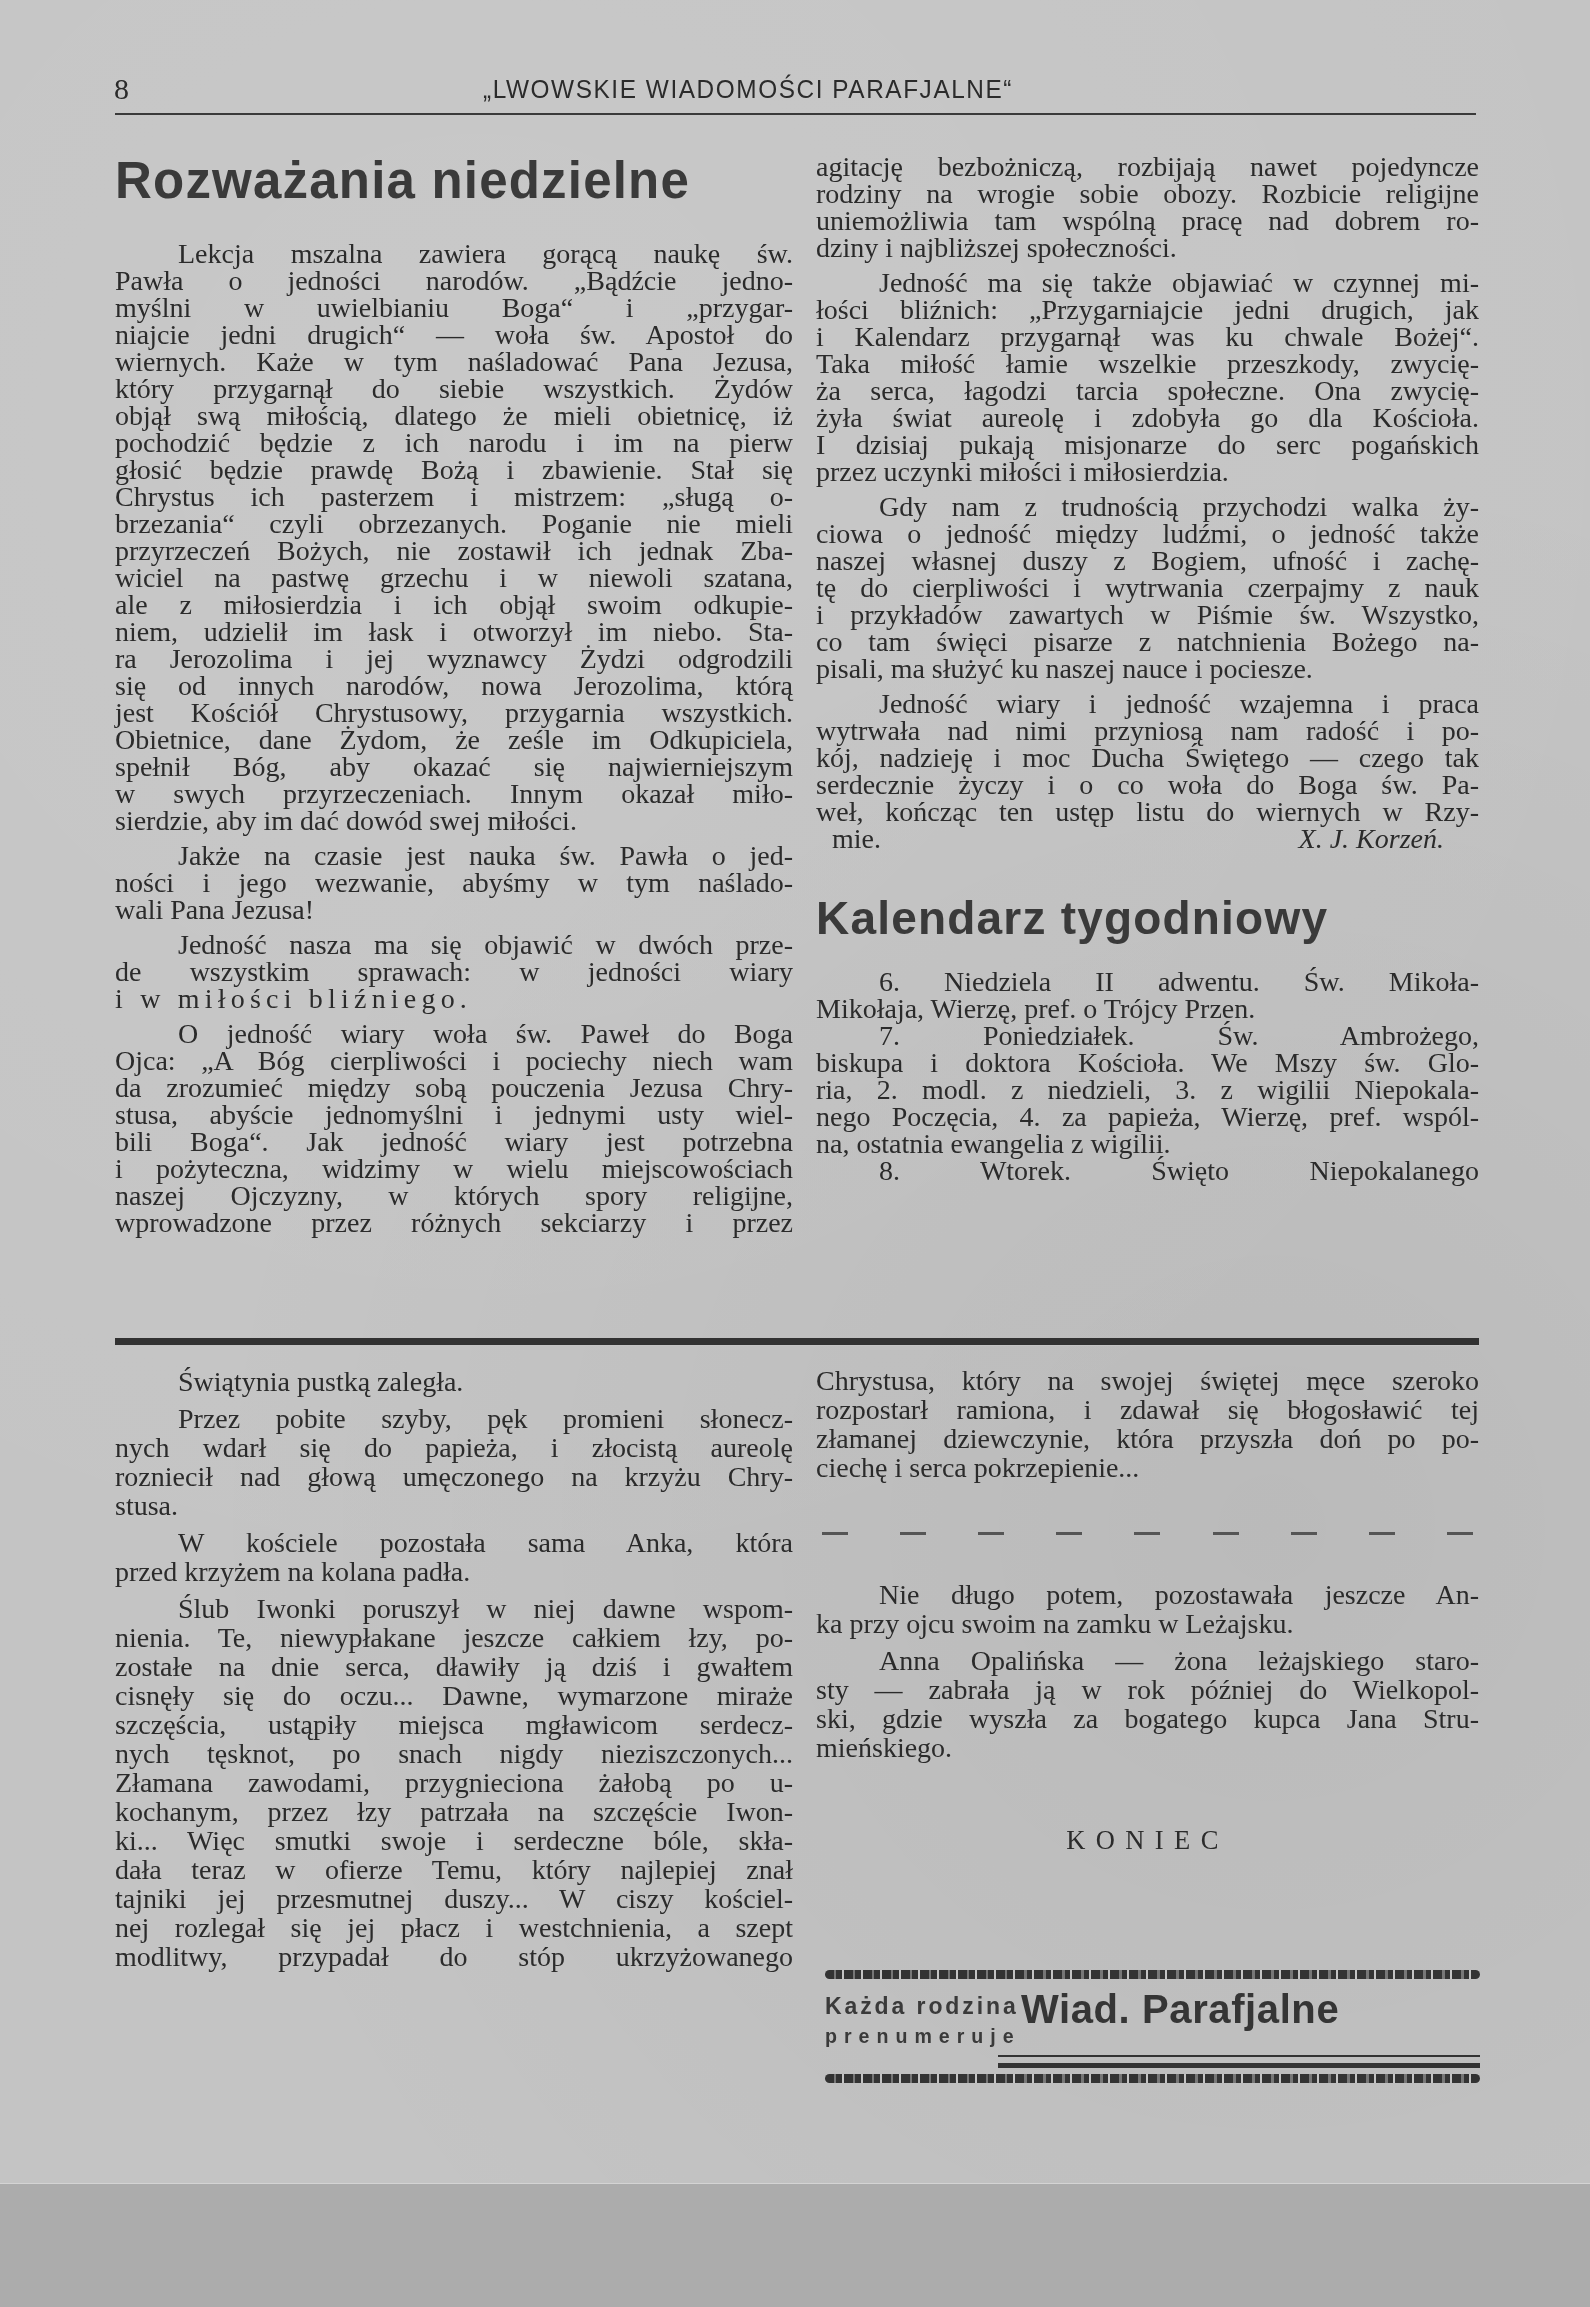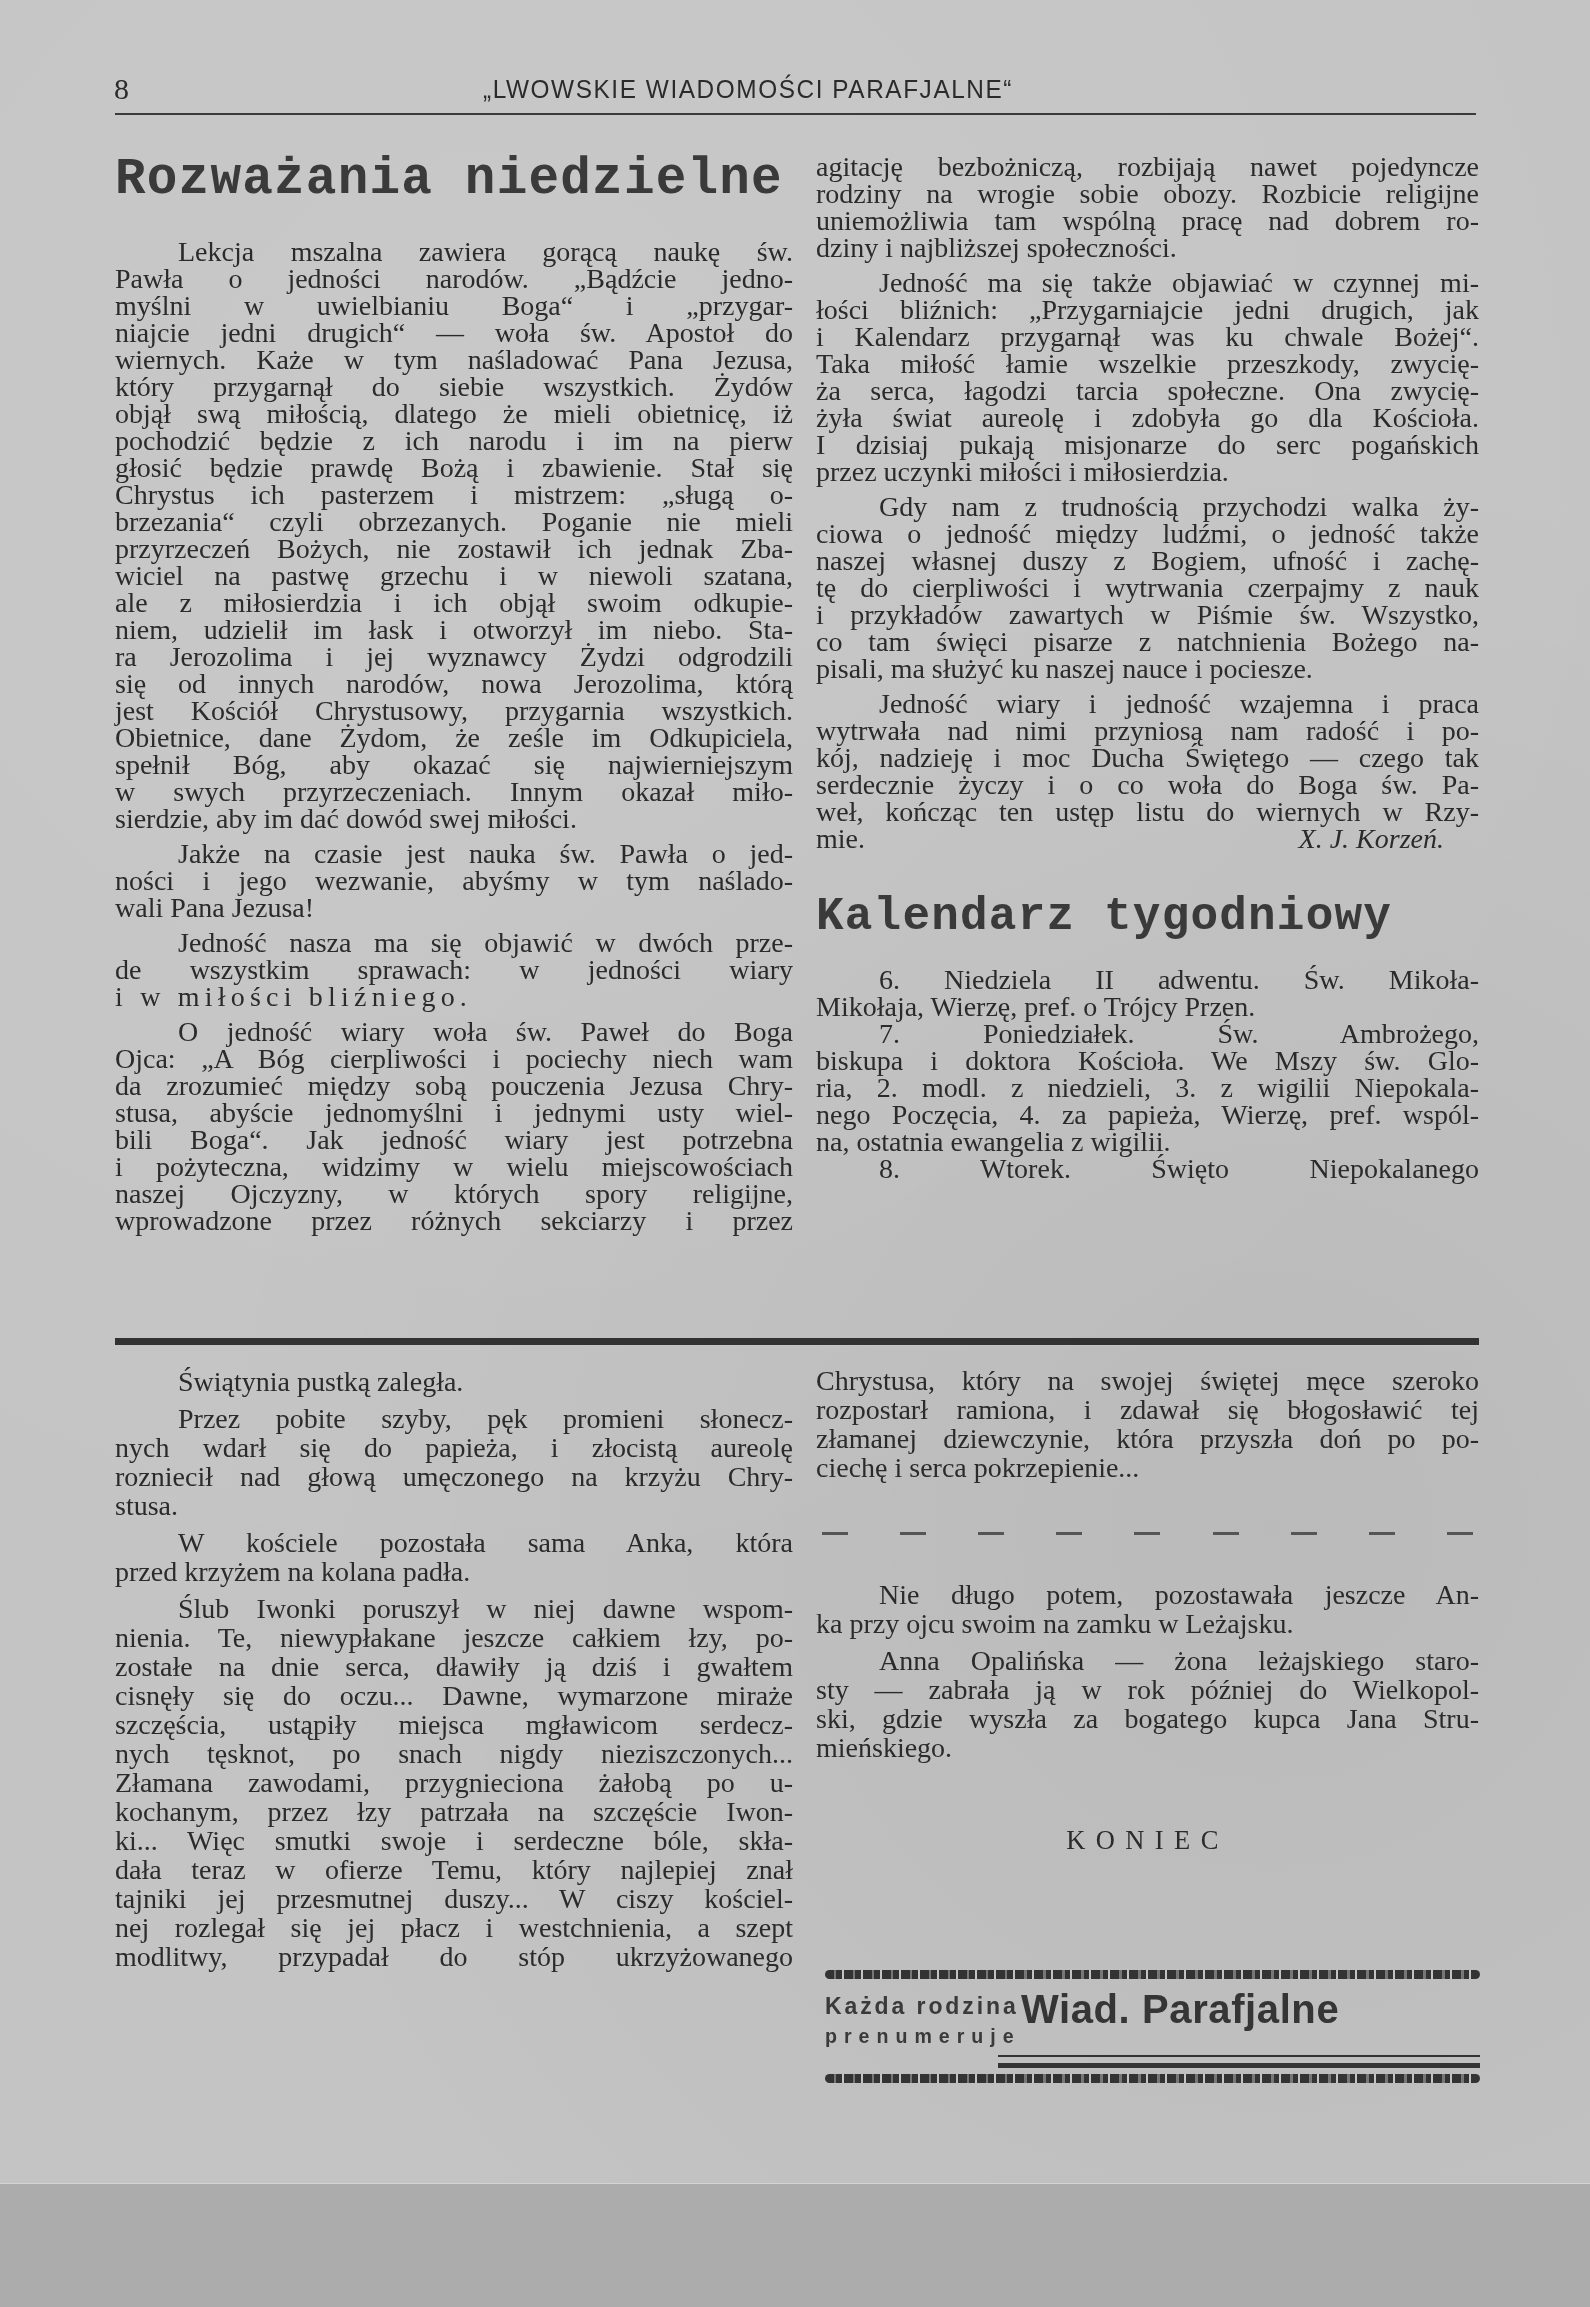--- a/index.html
+++ b/index.html
@@ -30,21 +30,21 @@
     font-family: "Liberation Sans Narrow", "Liberation Sans", sans-serif;
     transform: scaleX(0.92); transform-origin: left;
   }
   .rule-top {
     position: absolute; left: 115px; top: 113px; width: 1361px; height: 2.3px; background: #3a3a3a;
   }
   .col { position: absolute; }
   .col-left { left: 115px; width: 678px; }
   .col-right { left: 816px; width: 663px; }
   .headline {
-    font-family: Liberation Mono, monospace; font-weight: bold;
+    font-family: Liberation Sans, sans-serif; font-weight: bold;
     font-size: 51px; color: #3a3a3a; letter-spacing: 1.2px; white-space: nowrap;
   }
   .line {
     font-size: 28px; line-height: 27px; height: 27px; white-space: nowrap;
     text-align: justify; text-align-last: justify; overflow: visible;
   }
   .line.last { text-align-last: left; }
   .line.indent { padding-left: 63px; }
   .line.spaced { letter-spacing: 5.2px; }
   .gap { height: 8px; }
@@ -166,21 +166,21 @@
         <div class="line ">i przykładów zawartych w Piśmie św. Wszystko,</div>
         <div class="line ">co tam święci pisarze z natchnienia Bożego na-</div>
         <div class="line last">pisali, ma służyć ku naszej nauce i pociesze.</div>
         <div class="gap"></div>
         <div class="line indent">Jedność wiary i jedność wzajemna i praca</div>
         <div class="line ">wytrwała nad nimi przyniosą nam radość i po-</div>
         <div class="line ">kój, nadzieję i moc Ducha Świętego — czego tak</div>
         <div class="line ">serdecznie życzy i o co woła do Boga św. Pa-</div>
         <div class="line ">weł, kończąc ten ustęp listu do wiernych w Rzy-</div>
       </div>
-    <div class="line last" style="text-align:left;">
+    <div class="line last" style="text-align:left;margin-left:16px;">
       <span>mie.</span>
       <span class="sig">X. J. Korzeń.</span>
     </div>
     <div style="height: 39px;"></div>
     <div class="headline" style="font-size: 46px;">Kalendarz tygodniowy</div>
     <div style="height: 23px;"></div>
     <div id="calendar-lines">
         <div class="line indent">6. Niedziela II adwentu. Św. Mikoła-</div>
         <div class="line last">Mikołaja, Wierzę, pref. o Trójcy Przen.</div>
         <div class="line indent">7. Poniedziałek. Św. Ambrożego,</div>

